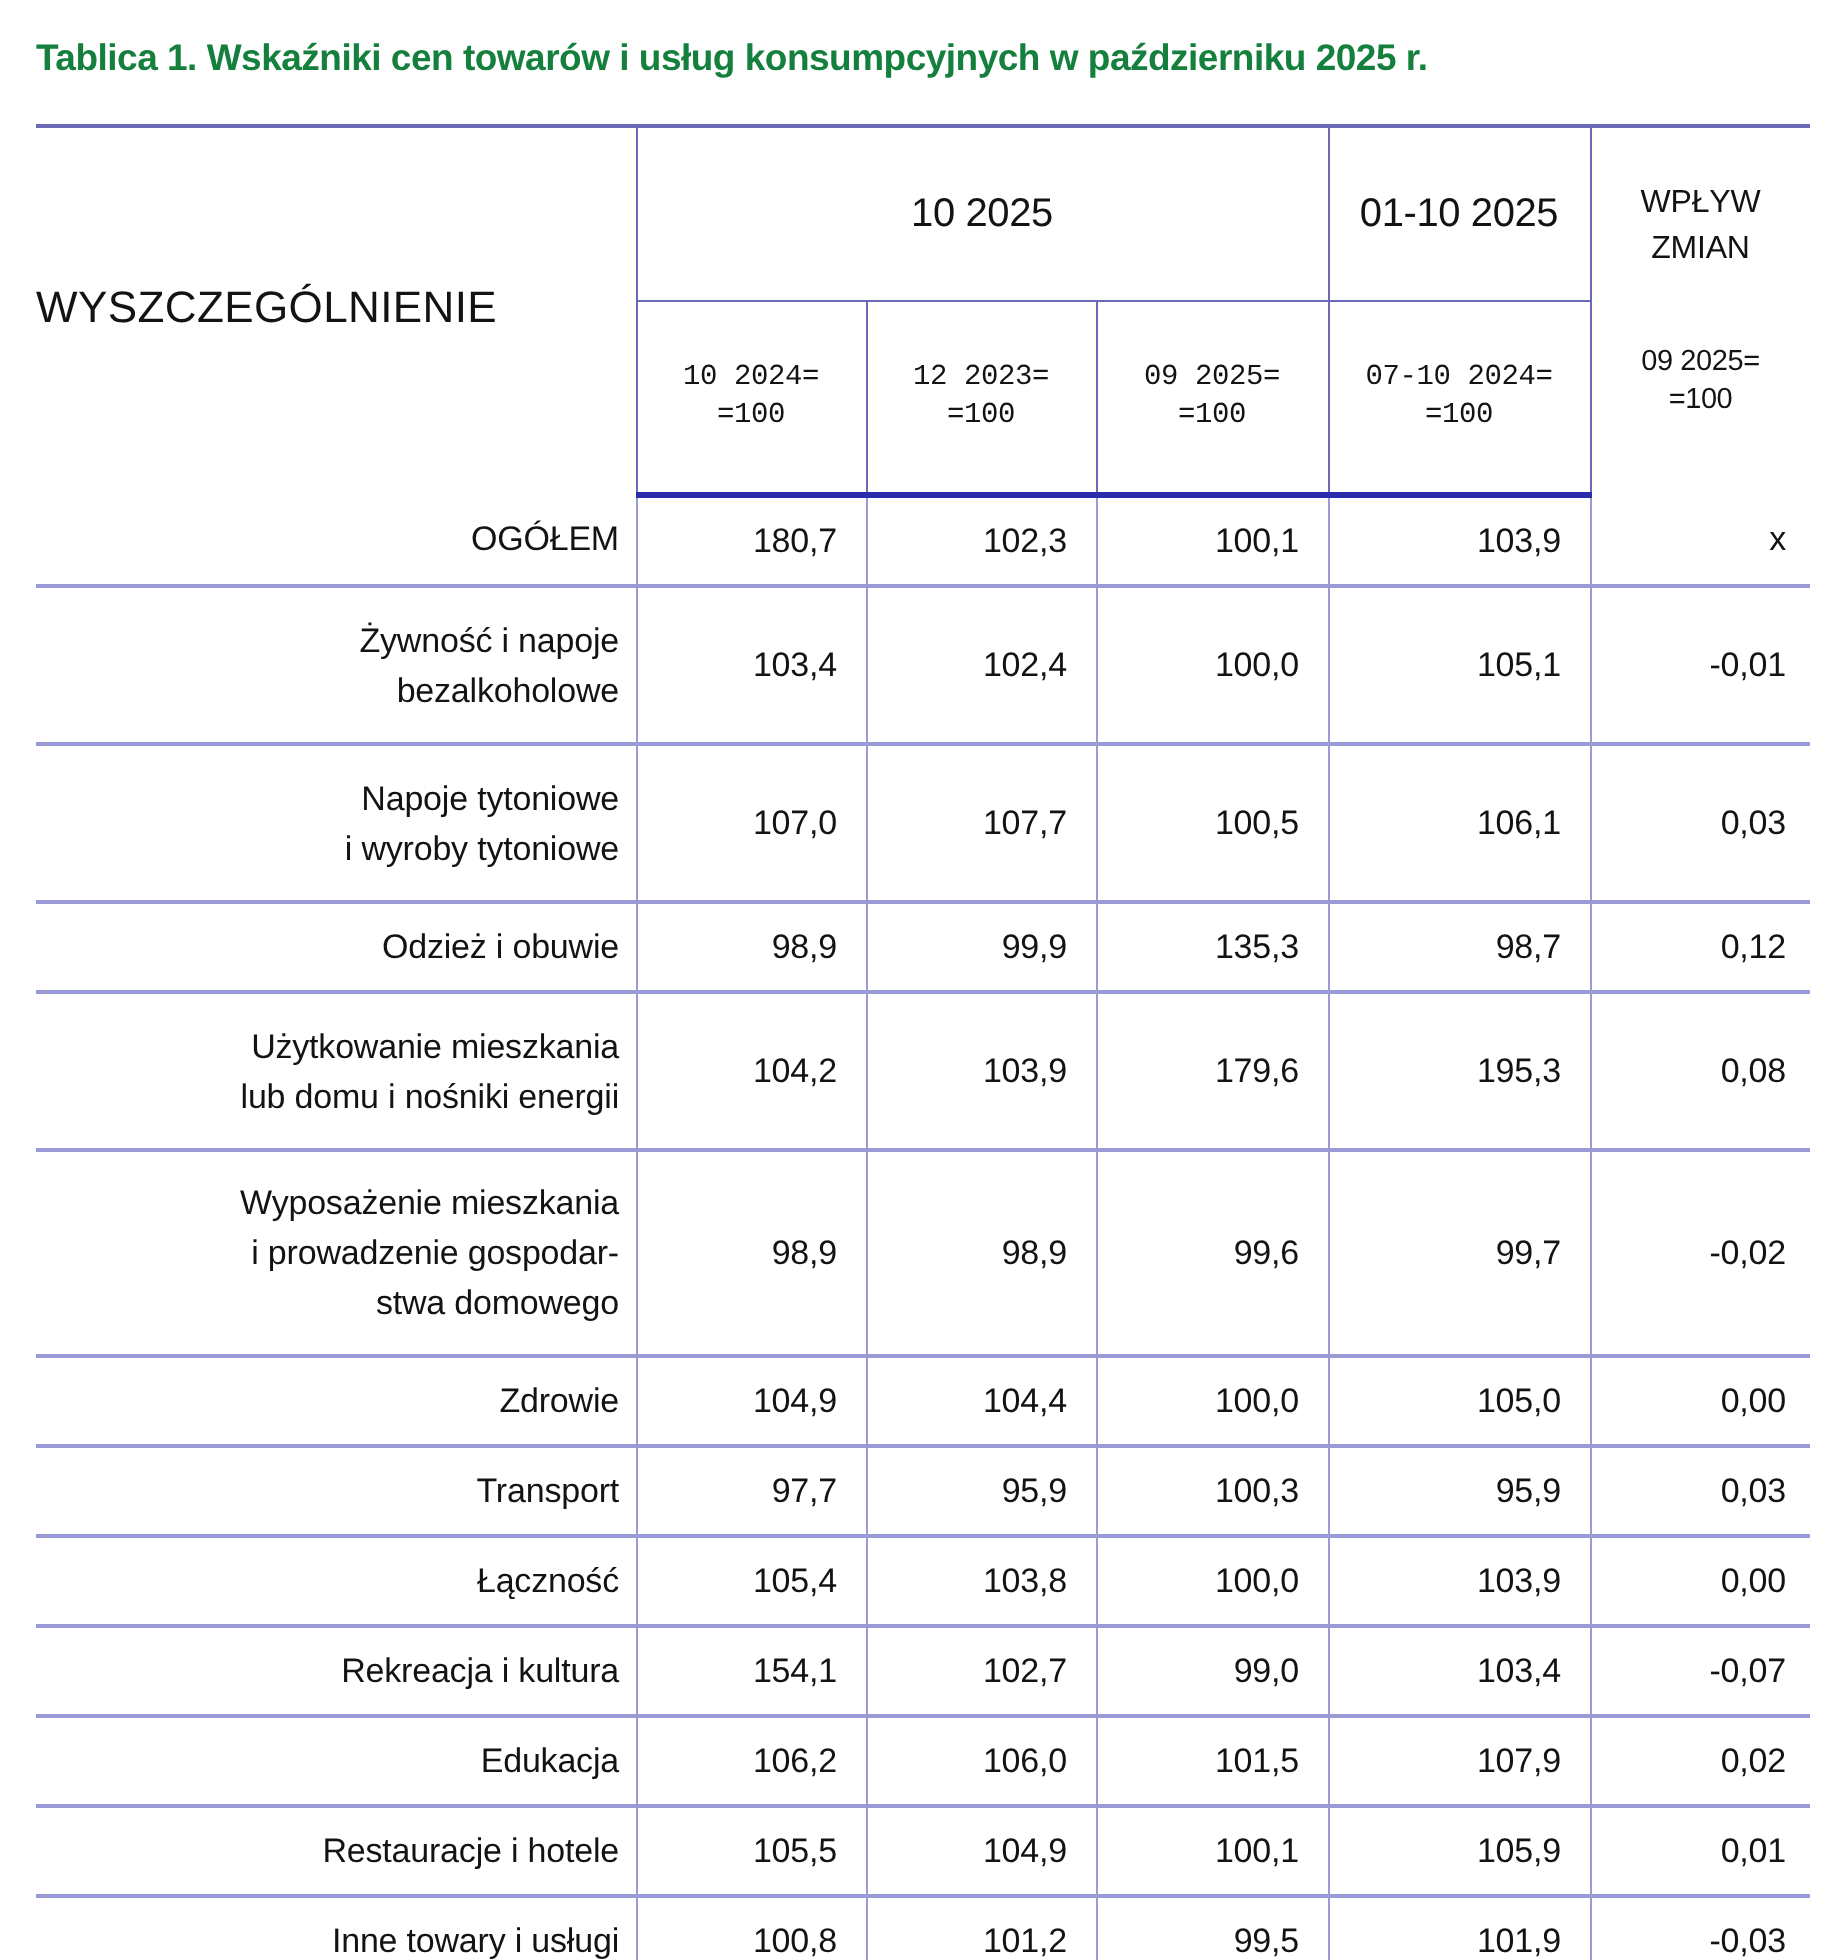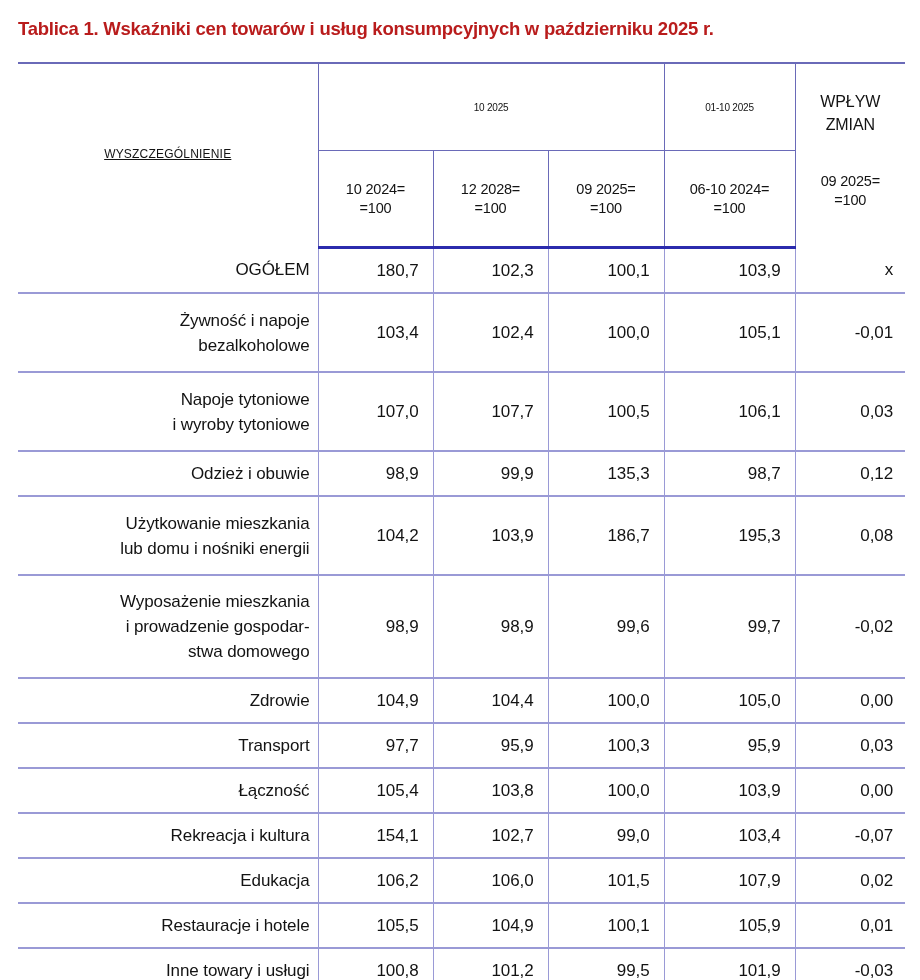--- a/index.html
+++ b/index.html
@@ -27,21 +27,21 @@
   
   .table-title {
     position: absolute;
     left: 18px;
     top: 18px;
     width: 884px;
     font-size: 18.5px;
     font-weight: bold;
     letter-spacing: -0.25px;
     line-height: 22px;
-    color: #b91c1c;
+    color: #15803d;
     white-space: nowrap;
   }
 
   
   .tbl-wrap {
     position: absolute;
     left: 18px;
     top: 62px;
     width: 887px;
   }
@@ -68,34 +68,33 @@
     vertical-align: middle;
     text-align: center;
     background: #ffffff;
   }
 
   .th-top {
     border-top: 2px solid #6a6ab8;
   }
 
   .th-group {
-    font-size: 10px;
+    font-size: 20px;
     letter-spacing: -0.2px;
     height: 86px;
     border-bottom: 1.5px solid #6a6ab8;
     border-left: 1.5px solid #6a6ab8;
   }
 
   .th-spec {
-    font-size: 12px;
+    font-size: 22px;
     letter-spacing: 0.2px;
     vertical-align: middle;
-    text-align: center;
+    text-align: left;
     padding-bottom: 4px;
-    text-decoration: underline;
   }
 
   .th-influence {
     font-size: 16px;
     line-height: 23px;
     letter-spacing: -0.1px;
     border-left: 1.5px solid #6a6ab8;
     vertical-align: top;
     padding-top: 26px;
   }
@@ -111,20 +110,21 @@
     letter-spacing: -0.2px;
   }
 
   .th-sub {
     font-size: 14.5px;
     line-height: 19px;
     letter-spacing: -0.2px;
     height: 95px;
     border-left: 1.5px solid #6a6ab8;
     vertical-align: middle;
+    font-family: Liberation Mono, monospace;
   }
   .th-sub .ln { display: block; }
 
   
   thead tr.header-bottom th {
     border-bottom: 3px solid #2b2bad;
   }
 
   
   tbody td {
@@ -197,29 +197,29 @@
             <span class="infl-base" style="margin-top:0">=100</span>
           </th>
         </tr>
 
         <tr class="header-bottom">
           <th class="th-sub">
             <span class="ln">10 2024=</span>
             <span class="ln">=100</span>
           </th>
           <th class="th-sub">
-            <span class="ln">12 2028=</span>
+            <span class="ln">12 2023=</span>
             <span class="ln">=100</span>
           </th>
           <th class="th-sub">
             <span class="ln">09 2025=</span>
             <span class="ln">=100</span>
           </th>
           <th class="th-sub">
-            <span class="ln">06-10 2024=</span>
+            <span class="ln">07-10 2024=</span>
             <span class="ln">=100</span>
           </th>
         </tr>
       </thead>
 
       <tbody id="tbody">
           <tr class="r1">
             <td class="cell-name">
               <span class="nm-line">OGÓŁEM</span>
             </td>
@@ -261,21 +261,21 @@
             <td class="cell-num">98,7</td>
             <td class="cell-num last-num">0,12</td>
           </tr>
           <tr class="r2">
             <td class="cell-name">
               <span class="nm-line">Użytkowanie mieszkania</span>
               <span class="nm-line">lub domu i nośniki energii</span>
             </td>
             <td class="cell-num">104,2</td>
             <td class="cell-num">103,9</td>
-            <td class="cell-num">186,7</td>
+            <td class="cell-num">179,6</td>
             <td class="cell-num">195,3</td>
             <td class="cell-num last-num">0,08</td>
           </tr>
           <tr class="r3">
             <td class="cell-name">
               <span class="nm-line">Wyposażenie mieszkania</span>
               <span class="nm-line">i prowadzenie gospodar-</span>
               <span class="nm-line">stwa domowego</span>
             </td>
             <td class="cell-num">98,9</td>

